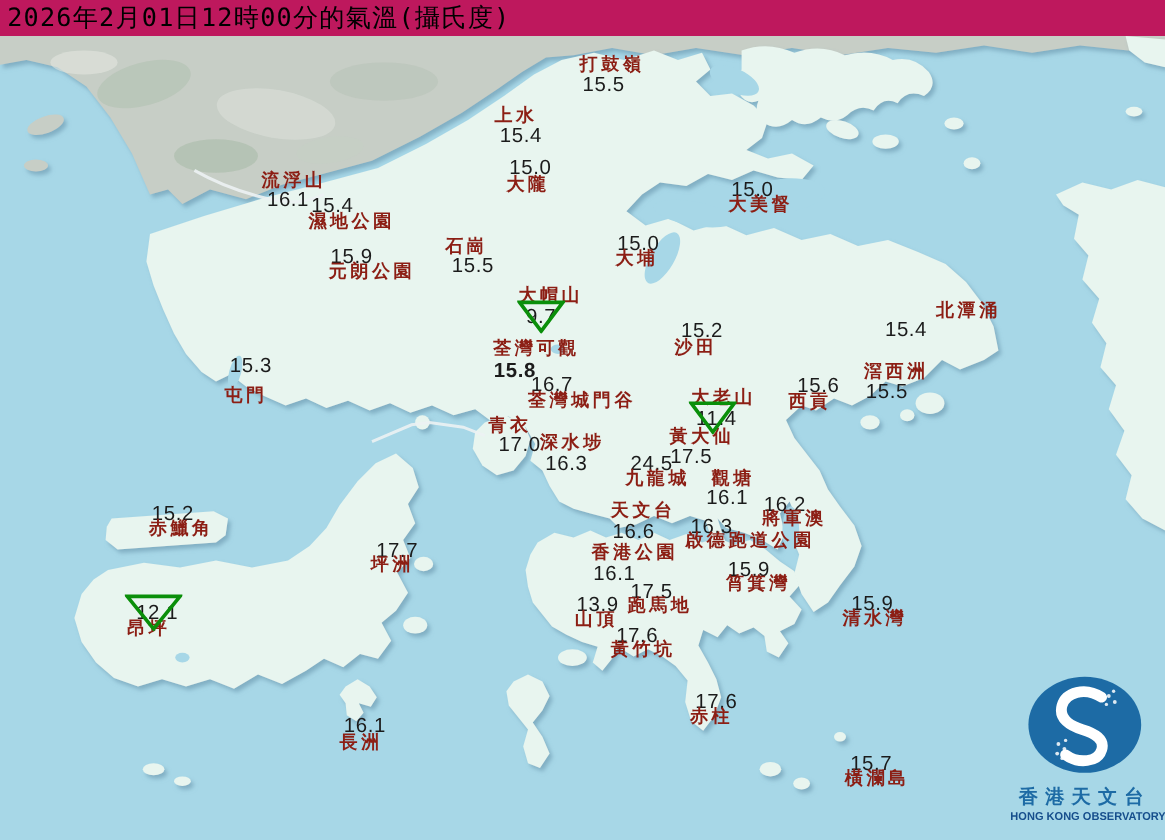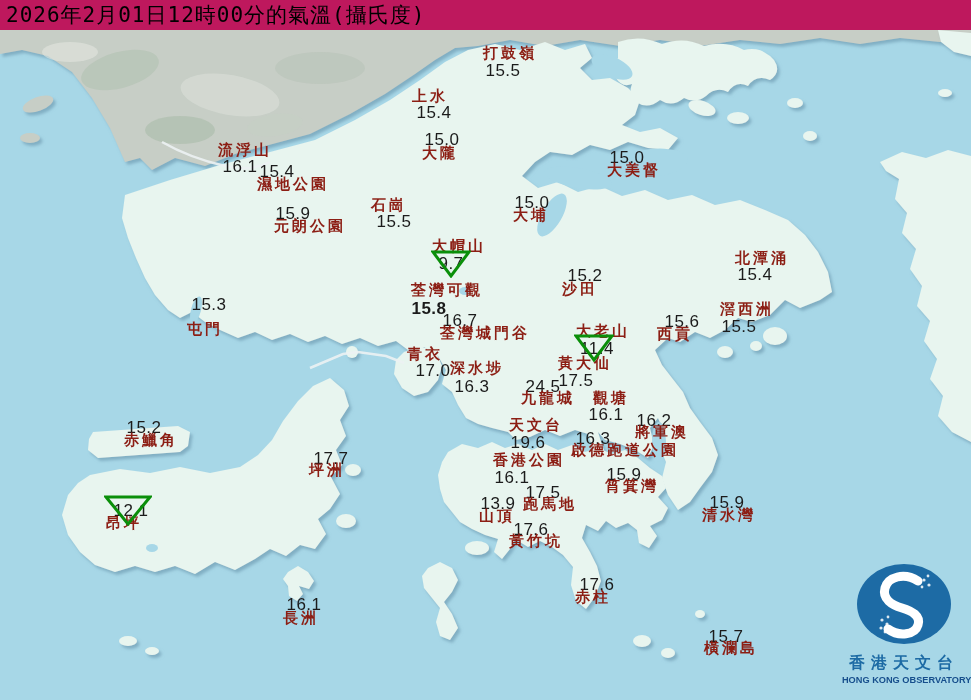--- a/index.html
+++ b/index.html
@@ -180,40 +180,40 @@
       <div class="n" style="left: 531px; top: 208px;">大埔</div>
       <div class="v" style="left: 451px; top: 255px;">9.7</div>
       <div class="n" style="left: 459px; top: 239px;">大帽山</div>
       <div class="v" style="left: 585px; top: 267px;">15.2</div>
       <div class="n" style="left: 580px; top: 282px;">沙田</div>
       <div class="v" style="left: 429px; top: 300px; font-weight: bold;">15.8</div>
       <div class="n" style="left: 447px; top: 283px;">荃灣可觀</div>
       <div class="v" style="left: 209px; top: 296px;">15.3</div>
       <div class="n" style="left: 205px; top: 322px;">屯門</div>
       <div class="v" style="left: 755px; top: 266px;">15.4</div>
-      <div class="n" style="left: 762px; top: 251px;">北潭涌</div>
+      <div class="n" style="left: 807px; top: 251px;">北潭涌</div>
       <div class="v" style="left: 739px; top: 318px;">15.5</div>
       <div class="n" style="left: 747px; top: 302px;">滘西洲</div>
       <div class="v" style="left: 682px; top: 313px;">15.6</div>
       <div class="n" style="left: 675px; top: 327px;">西貢</div>
       <div class="v" style="left: 460px; top: 312px;">16.7</div>
       <div class="n" style="left: 485px; top: 326px;">荃灣城門谷</div>
       <div class="v" style="left: 597px; top: 340px;">11.4</div>
       <div class="n" style="left: 603px; top: 324px;">大老山</div>
       <div class="v" style="left: 433px; top: 362px;">17.0</div>
       <div class="n" style="left: 425px; top: 347px;">青衣</div>
       <div class="v" style="left: 472px; top: 378px;">16.3</div>
       <div class="n" style="left: 477px; top: 361px;">深水埗</div>
       <div class="v" style="left: 576px; top: 372px;">17.5</div>
       <div class="n" style="left: 585px; top: 356px;">黃大仙</div>
       <div class="v" style="left: 543px; top: 378px;">24.5</div>
       <div class="n" style="left: 548px; top: 391px;">九龍城</div>
       <div class="v" style="left: 606px; top: 406px;">16.1</div>
       <div class="n" style="left: 611px; top: 391px;">觀塘</div>
-      <div class="v" style="left: 528px; top: 434px;">19.6</div>
+      <div class="v" style="left: 528px; top: 434px;">16.6</div>
       <div class="n" style="left: 536px; top: 418px;">天文台</div>
       <div class="v" style="left: 654px; top: 412px;">16.2</div>
       <div class="n" style="left: 662px; top: 425px;">將軍澳</div>
       <div class="v" style="left: 593px; top: 430px;">16.3</div>
       <div class="n" style="left: 625px; top: 443px;">啟德跑道公園</div>
       <div class="v" style="left: 144px; top: 419px;">15.2</div>
       <div class="n" style="left: 151px; top: 433px;">赤鱲角</div>
       <div class="v" style="left: 331px; top: 450px;">17.7</div>
       <div class="n" style="left: 327px; top: 463px;">坪洲</div>
       <div class="v" style="left: 512px; top: 469px;">16.1</div>

